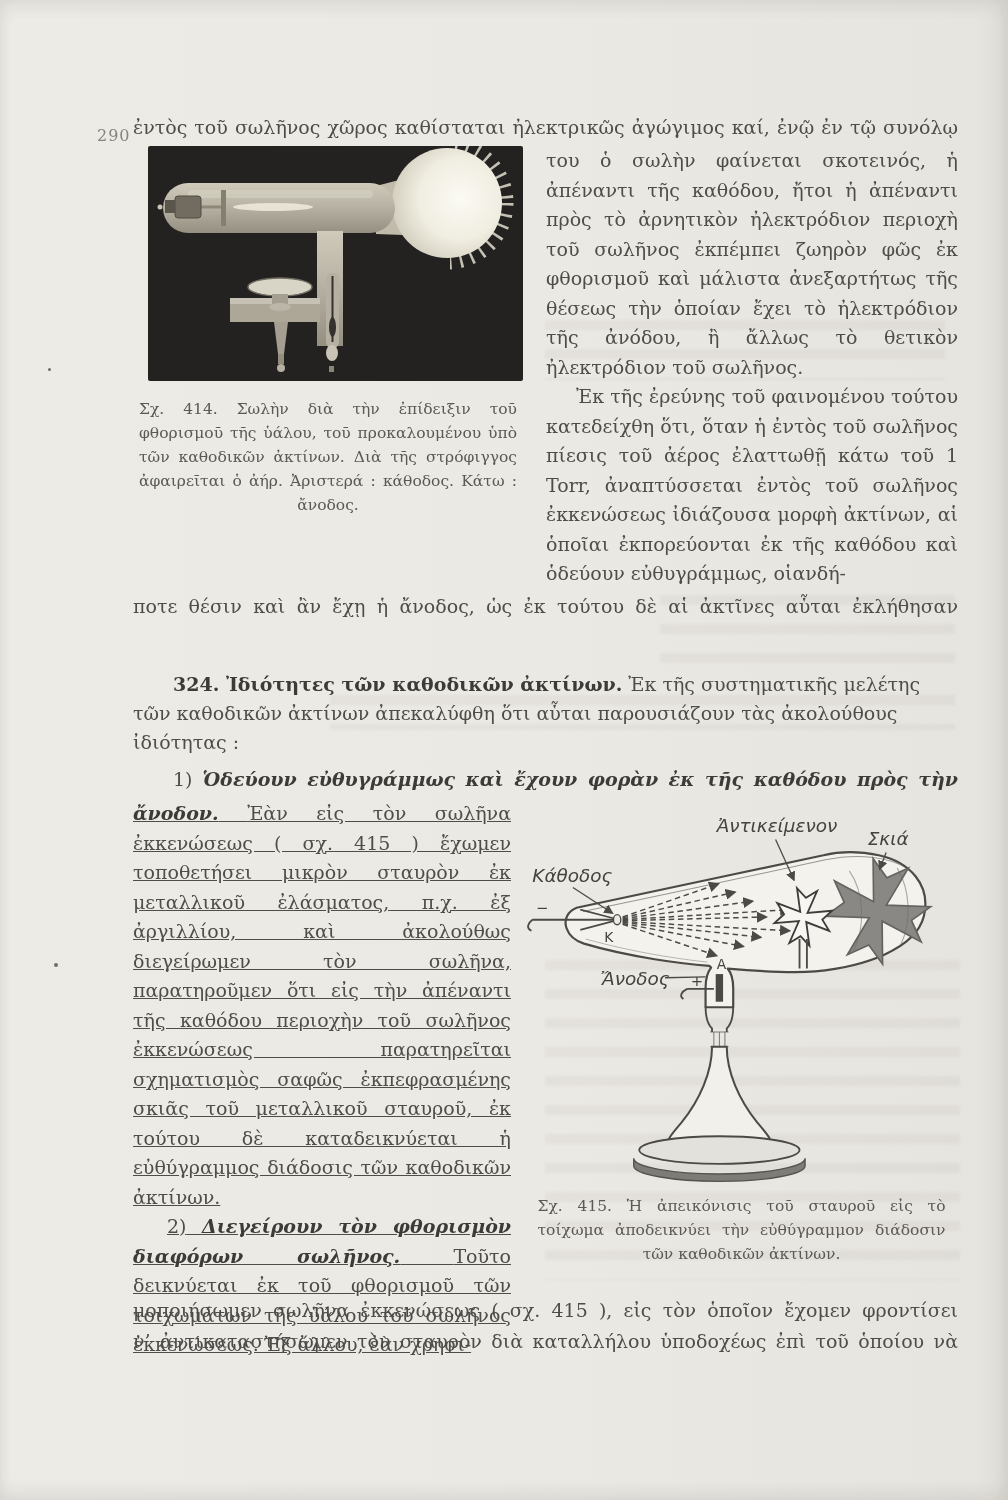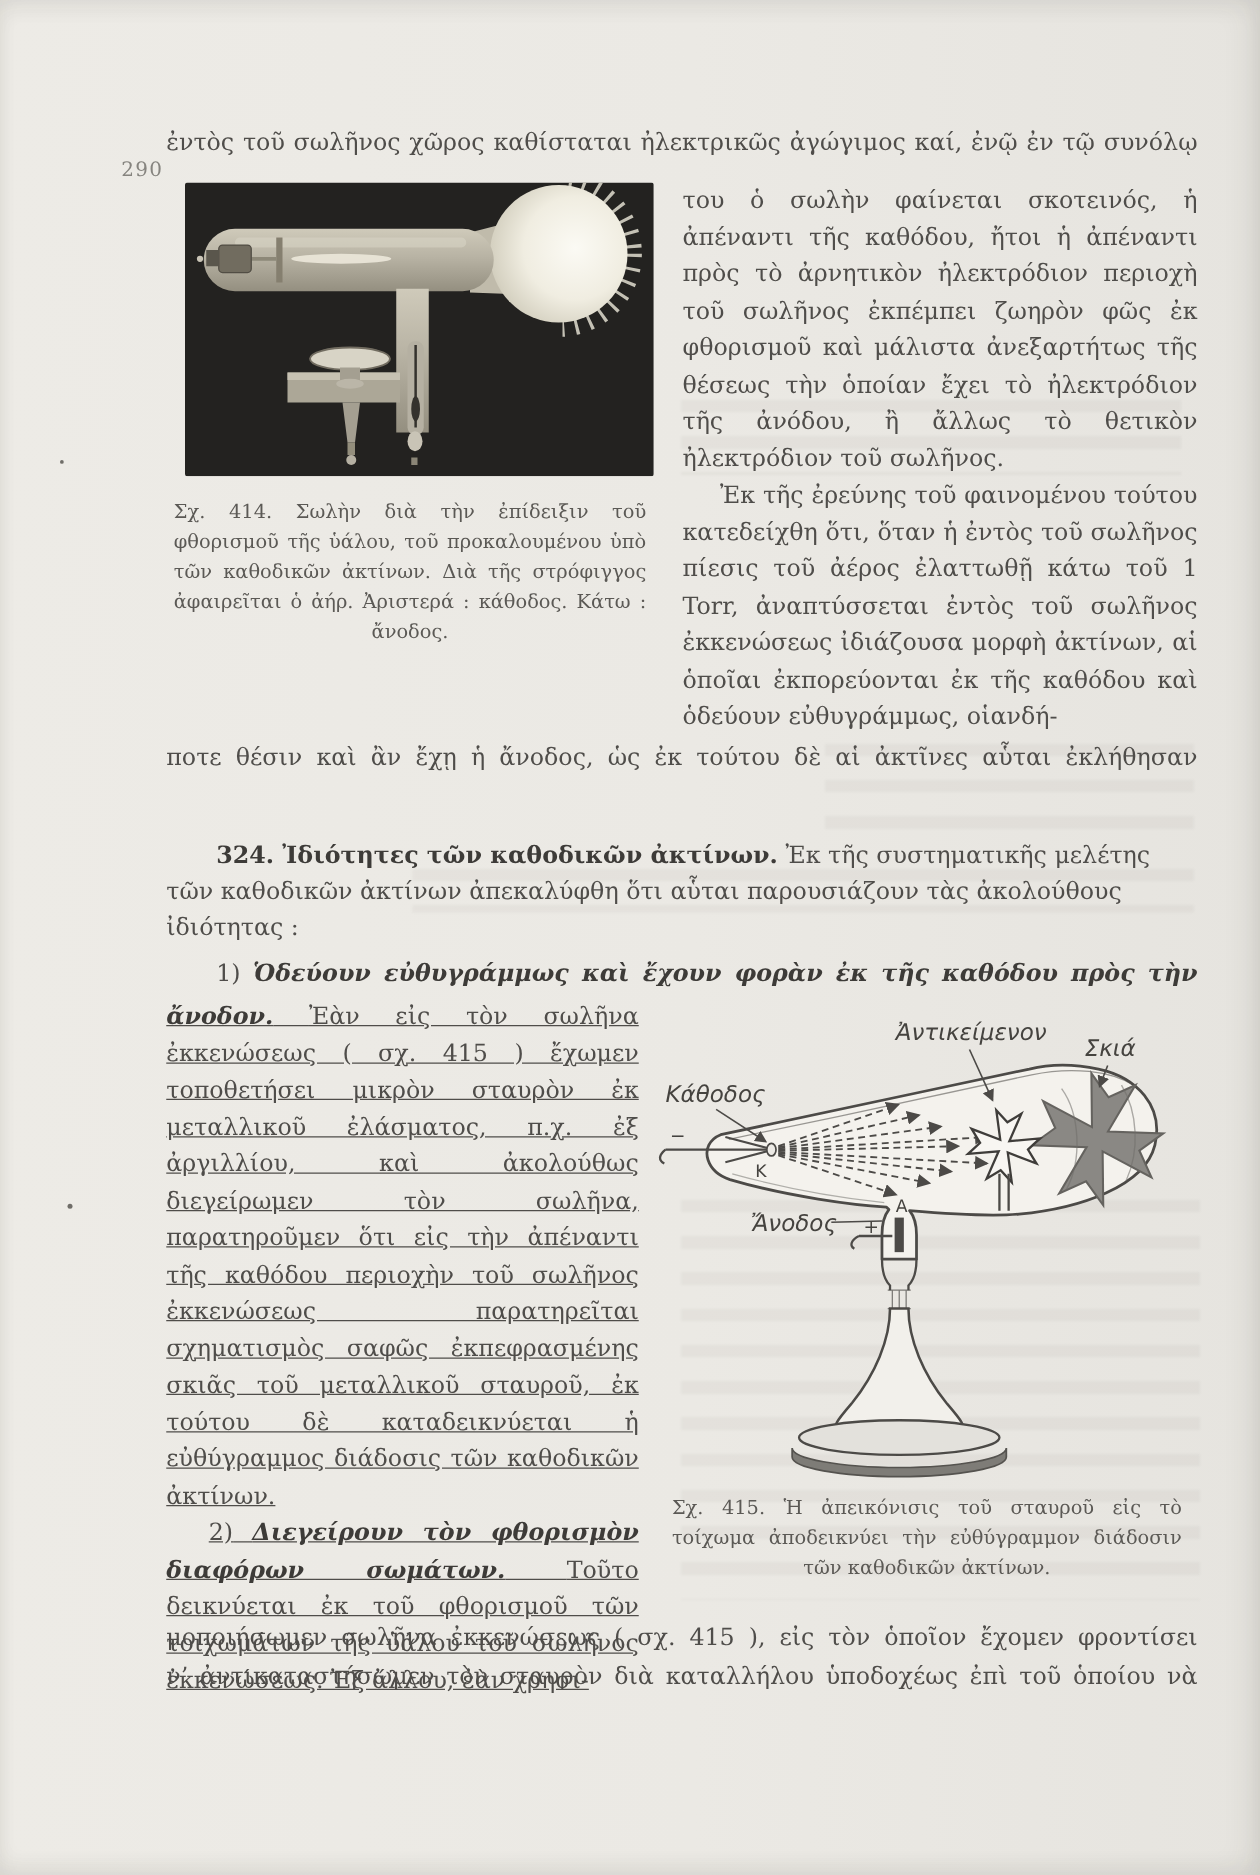--- a/index.html
+++ b/index.html
@@ -46,21 +46,21 @@
   <div class="bleed" style="left:660px;top:595px;width:295px;height:70px;"></div>
   <div class="bleed" style="left:330px;top:695px;width:625px;height:35px;"></div>
   <div class="bleed" style="left:545px;top:960px;width:415px;height:320px;"></div>
   <div class="speck" style="left:48px;top:368px;width:3px;height:3px;"></div>
   <div class="speck" style="left:54px;top:963px;width:4px;height:4px;"></div>
 
   <div class="hdr">
     <span class="pagenum">290</span>
   </div>
 
-  <div class="line stretch" style="top:100px;">ἐντὸς τοῦ σωλῆνος χῶρος καθίσταται ἠλεκτρικῶς ἀγώγιμος καί, ἐνῷ ἐν τῷ συνόλῳ</div>
+  <div class="line stretch" style="top:113px;">ἐντὸς τοῦ σωλῆνος χῶρος καθίσταται ἠλεκτρικῶς ἀγώγιμος καί, ἐνῷ ἐν τῷ συνόλῳ</div>
 
   <div class="row" style="top:146px;">
     <div class="photo-block">
       <svg class="photo" width="375" height="235" viewBox="0 0 375 235">
         <defs>
           <linearGradient id="tg" x1="0" y1="0" x2="0" y2="1">
             <stop offset="0" stop-color="#cfcaba"></stop>
               <stop offset="0.45" stop-color="#b8b3a4"></stop>
               <stop offset="1" stop-color="#948f80"></stop>
           </linearGradient>
@@ -119,21 +119,21 @@
   </div>
 
   <div class="line stretch" style="top:765px;padding-left:40px;width:785px;">
     <span>1)</span>
     <span class="boldit">Ὁδεύουν εὐθυγράμμως καὶ ἔχουν φορὰν ἐκ τῆς καθόδου πρὸς τὴν</span>
   </div>
 
   <div class="row" style="top:799px;">
     <div class="s2-col col-text">
       <p class="para"><span class="boldit">ἄνοδον.</span> <span>Ἐὰν εἰς τὸν σωλῆνα ἐκκενώσεως ( σχ. 415 ) ἔχωμεν τοποθετήσει μικρὸν σταυρὸν ἐκ μεταλλικοῦ ἐλάσματος, π.χ. ἐξ ἀργιλλίου, καὶ ἀκολούθως διεγείρωμεν τὸν σωλῆνα, παρατηροῦμεν ὅτι εἰς τὴν ἀπέναντι τῆς καθόδου περιοχὴν τοῦ σωλῆνος ἐκκενώσεως παρατηρεῖται σχηματισμὸς σαφῶς ἐκπεφρασμένης σκιᾶς τοῦ μεταλλικοῦ σταυροῦ, ἐκ τούτου δὲ καταδεικνύεται ἡ εὐθύγραμμος διάδοσις τῶν καθοδικῶν ἀκτίνων.</span></p>
-      <p class="para" style="text-indent:34px;"><span>2)</span> <span class="boldit">Διεγείρουν τὸν φθορισμὸν διαφόρων σωμάτων.</span> <span>Τοῦτο δεικνύεται ἐκ τοῦ φθορισμοῦ τῶν τοιχωμάτων τῆς ὑάλου τοῦ σωλῆνος ἐκκενώσεως. Ἐξ ἄλλου, ἐὰν χρησι-</span></p>
+      <p class="para" style="text-indent:34px;"><span>2)</span> <span class="boldit">Διεγείρουν τὸν φθορισμὸν διαφόρων σωλῆνος.</span> <span>Τοῦτο δεικνύεται ἐκ τοῦ φθορισμοῦ τῶν τοιχωμάτων τῆς ὑάλου τοῦ σωλῆνος ἐκκενώσεως. Ἐξ ἄλλου, ἐὰν χρησι-</span></p>
     </div>
     <div class="fig415-block">
       <svg width="433" height="387" viewBox="0 0 470 420">
         <defs>
           <marker id="arr" viewBox="0 0 10 10" refX="8.5" refY="5" markerWidth="7.5" markerHeight="7.5" orient="auto">
             <path d="M0,0 L10,5 L0,10 Z" fill="#4c4a47"></path>
           </marker>
         </defs>
 
         <path d="M 56,118 C 46,122 42,131 45,140 C 48,149 55,154 64,157

